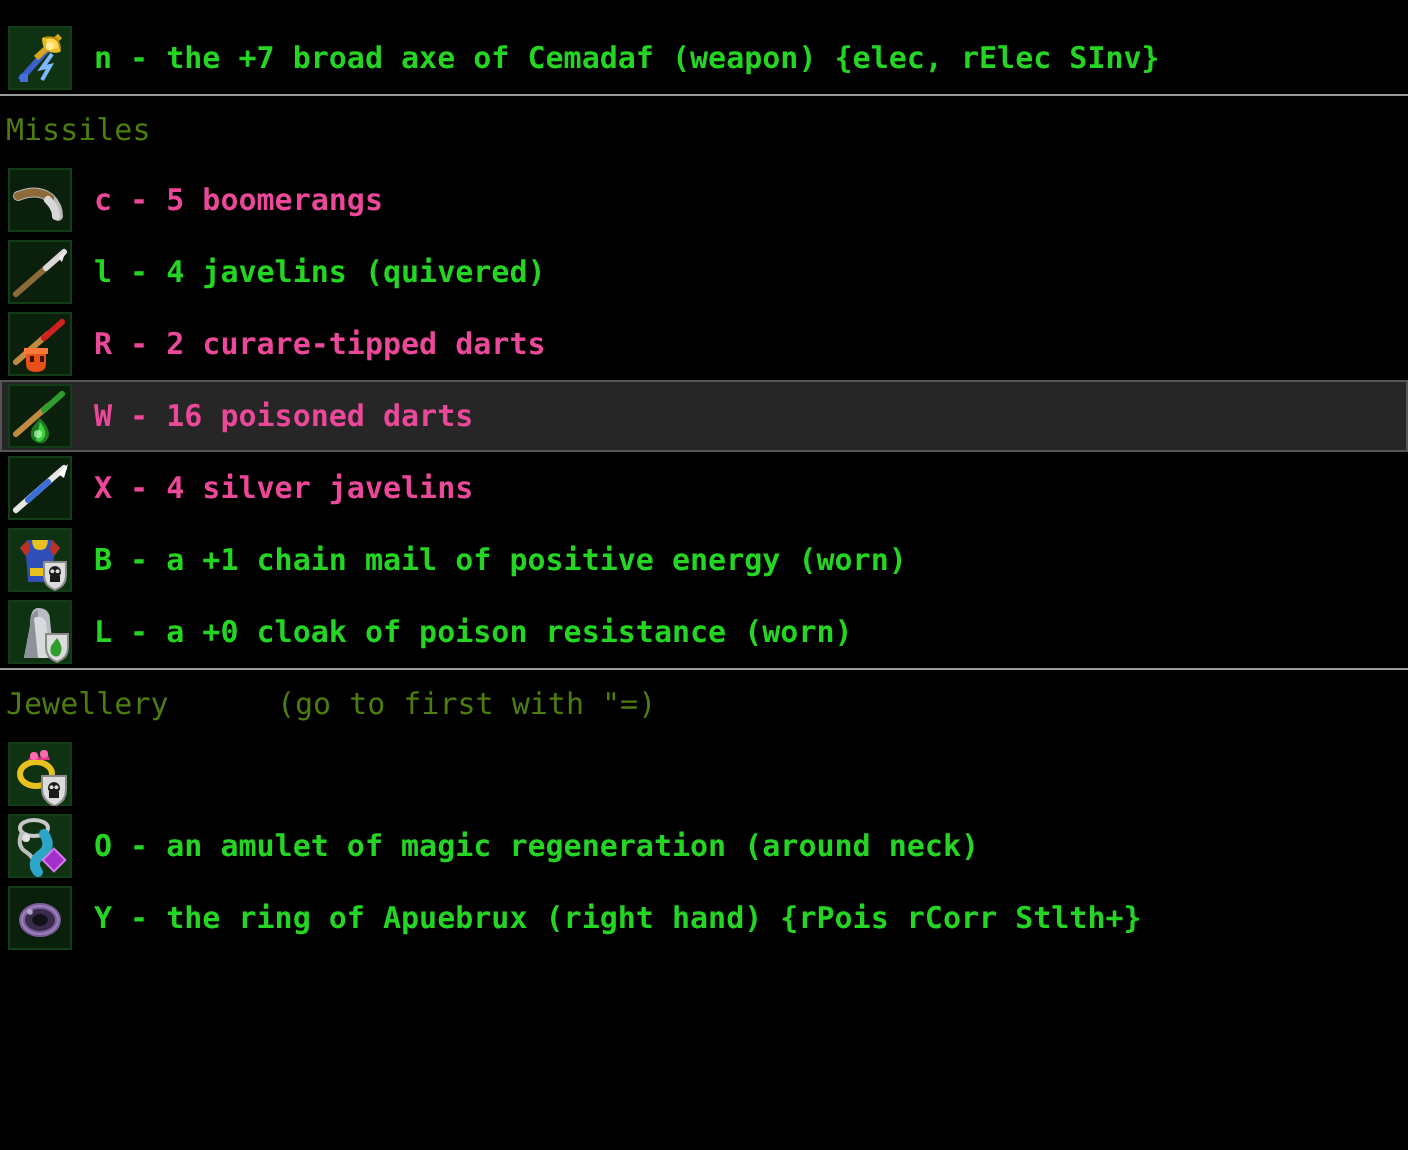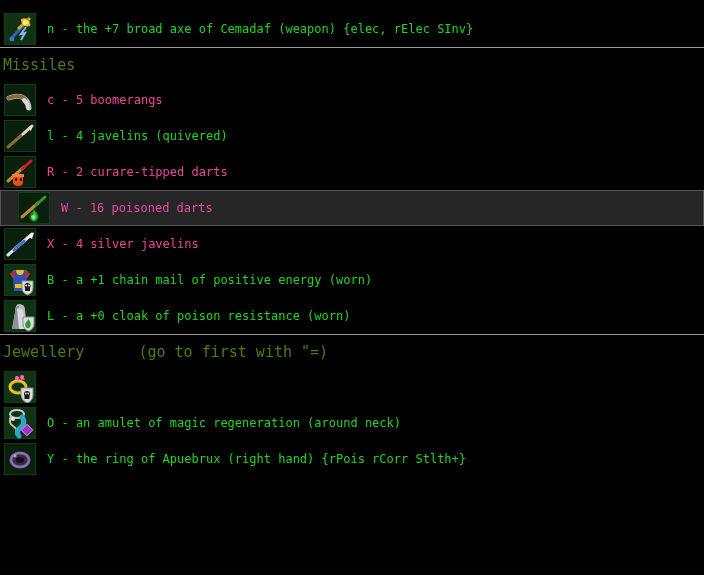--- a/index.html
+++ b/index.html
@@ -41,28 +41,29 @@
     width: 32px;
     height: 32px;
     flex: 0 0 32px;
     margin-right: 11px;
     position: relative;
     image-rendering: pixelated;
   }
   .row .txt {
     white-space: pre;
     letter-spacing: 0px;
-    font-size: 12px;
+    font-size: 15px;
+    font-weight: bold;
   }
 
   
   .row.selected {
     background: #262626;
     border: 1px solid #555555;
-    padding-left: 17px;
+    padding-left: 3px;
   }
 
   
   .hdr {
     position: relative;
     height: 35px;
     box-sizing: border-box;
     border-top: 1px solid #9a9a9a;
     display: flex;
     align-items: center;

